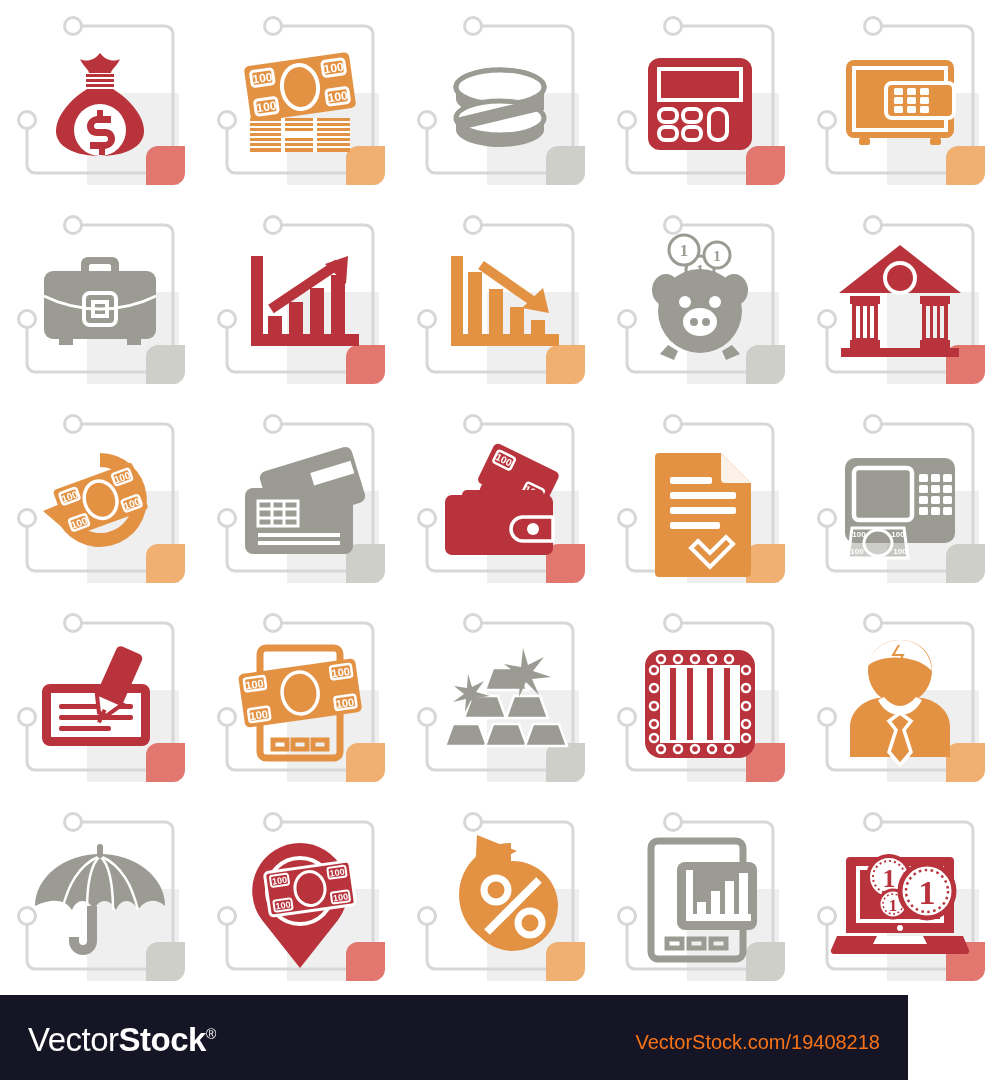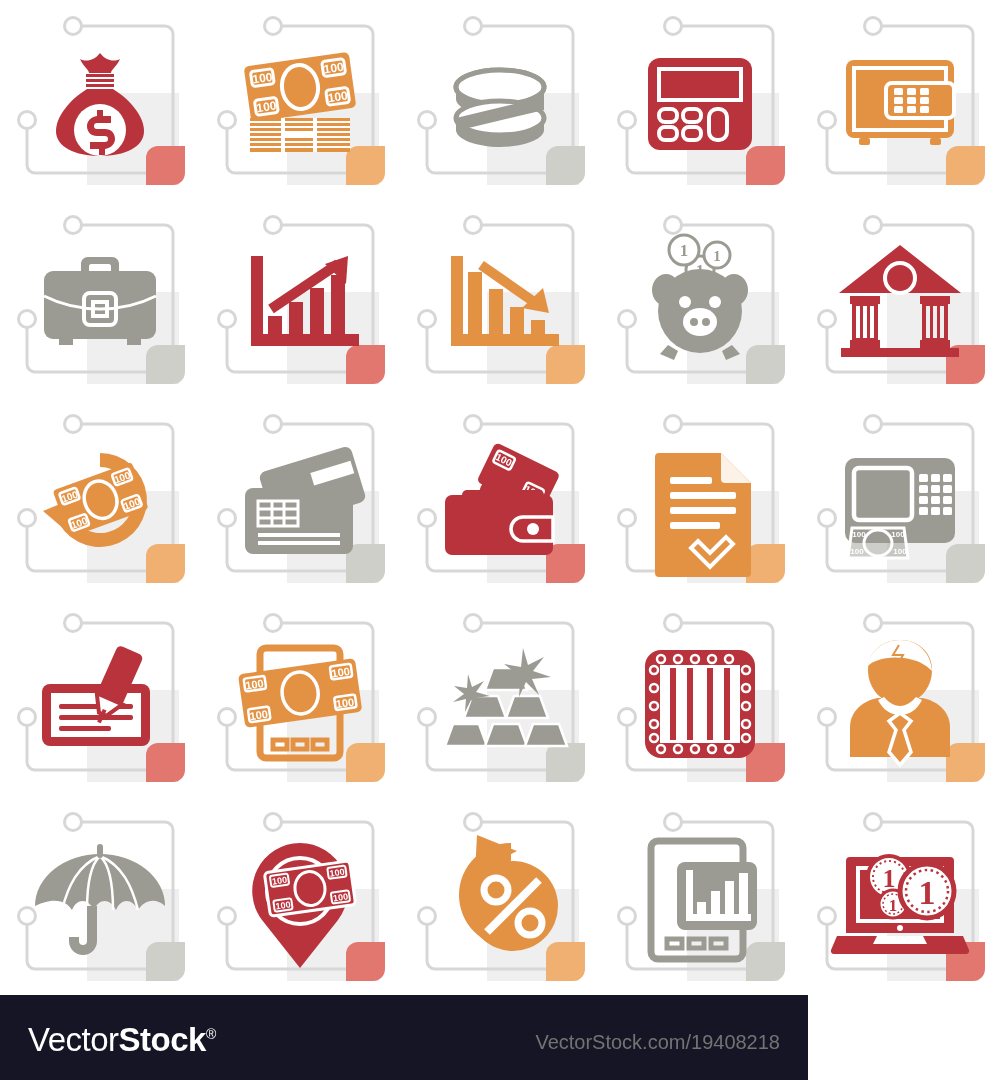--- a/index.html
+++ b/index.html
@@ -62,21 +62,21 @@
     position: absolute;
     left: 0; top: 0;
     width: 170px; height: 170px;
   }
   .icon-art svg { display: block; width: 170px; height: 170px; }
 
   
   #footer-bar {
     position: absolute;
     left: 0; top: 995px;
-    width: 808px; height: 85px;
+    width: 908px; height: 85px;
     background: #151525;
   }
   #brand-logo {
     position: absolute;
     left: 28px; top: 26px;
     font-size: 33px;
     letter-spacing: -0.5px;
     color: #ffffff;
     white-space: nowrap;
   }
@@ -84,21 +84,21 @@
   #brand-logo .bold { font-weight: 700; }
   #brand-logo .reg {
     font-size: 14px;
     vertical-align: super;
     font-weight: 400;
   }
   #footer-url {
     position: absolute;
     right: 28px; top: 36px;
     font-size: 20px;
-    color: #737373;
+    color: #f97316;
     white-space: nowrap;
   }
 </style>
 </head>
 <body>
 
 <div id="page">
 
   <div id="icon-grid">
       <div class="tile" title="Money bag with dollar sign">

